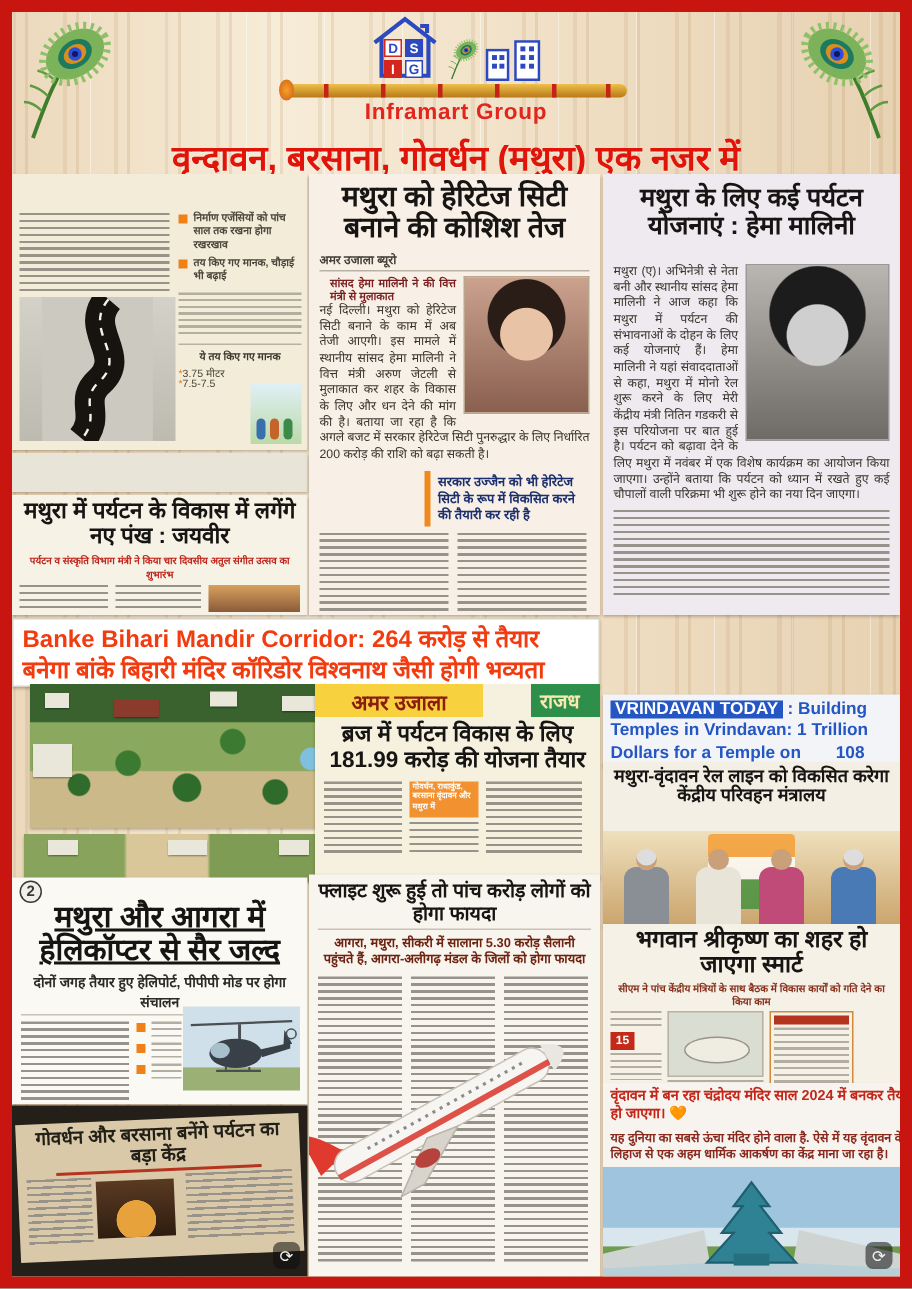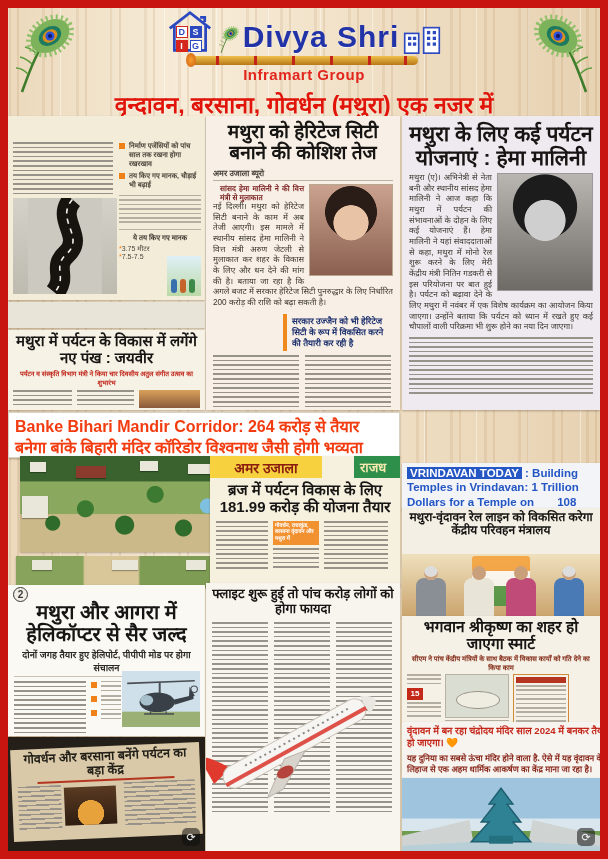--- a/index.html
+++ b/index.html
@@ -66,21 +66,21 @@
   .bodytext{font-size:8.2px;line-height:1.3;color:#3a362f;text-align:justify;}
   .photo-hema{float:right;width:84px;height:92px;margin:0 0 2px 5px;background:
      radial-gradient(circle at 50% 42%, #e9c3a6 0 26%, rgba(0,0,0,0) 27%),
      radial-gradient(circle at 50% 30%, #2a1c16 0 34%, rgba(0,0,0,0) 35%),
      linear-gradient(#caa28e,#8a5f50);border:1px solid #b8a68f;}
   .cap{float:right;width:84px;font-size:7.4px;font-weight:bold;color:#7a1f1f;margin-left:7px;line-height:1.25;}
   .pull{margin:5px 0 4px 70px;border-left:4px solid #f08a1e;padding:2px 2px 2px 5px;font-size:8.6px;font-weight:bold;
     color:#1c2f6e;line-height:1.3;}
   
   .yojana{left:394px;top:108px;width:198px;height:294px;background:#efeaef;padding:6px 7px;}
-  .yojana .hl{font-size:21px;text-align:center;}
+  .yojana .hl{font-size:17px;text-align:center;}
   .photo-hema-bw{float:right;width:96px;height:118px;margin:0 0 3px 5px;background:
      radial-gradient(circle at 50% 40%, #cfcfcf 0 24%, rgba(0,0,0,0) 25%),
      radial-gradient(circle at 50% 28%, #1c1c1c 0 33%, rgba(0,0,0,0) 34%),
      linear-gradient(#b9b6b2,#6e6a66);border:1px solid #999;}
   
   .banner{left:0;top:404px;width:392px;height:46px;background:#fff;padding:3px 6px;border:1px solid #d8d2c4;}
   .banner p{margin:0;font-size:16px;font-weight:bold;color:#f23c10;line-height:1.32;}
   
   .render-top{left:12px;top:448px;width:218px;height:96px;background:
      radial-gradient(circle at 86% 52%, #7fc0e0 0 7px, rgba(0,0,0,0) 8px),
@@ -112,21 +112,21 @@
   .rail .hl{font-size:12px;text-align:center;padding:3px 6px;}
   .rail-photo{position:absolute;left:0;right:0;bottom:0;height:64px;background:linear-gradient(#efe0bd,#caa36b);overflow:hidden;}
   .fig{position:absolute;bottom:0;width:30px;height:40px;border-radius:8px 8px 0 0;}
   .fig::before{content:"";position:absolute;top:-12px;left:50%;transform:translateX(-50%);width:14px;height:14px;border-radius:50%;background:#caa07a;}
   .fig.hair-w::before{box-shadow:inset 0 -3px 0 #caa07a;background:#ddd;}
   .poster-bg{position:absolute;left:70px;top:2px;width:58px;height:50px;background:linear-gradient(#f59b2e 30%,#fff 31% 60%,#3f8f3a 61%);opacity:.8;border-radius:3px;}
   
   .heli{left:0;top:577px;width:197px;height:151px;background:#fbf9f3;padding:4px 6px;}
   .heli .badge{position:absolute;left:5px;top:2px;width:15px;height:15px;border:1.5px solid #3a3a3a;border-radius:50%;
     font-size:10px;font-weight:bold;color:#3a3a3a;display:flex;align-items:center;justify-content:center;background:#f2efe6;}
-  .heli .hl{font-size:20px;text-align:center;margin-top:12px;}
+  .heli .hl{font-size:20px;text-align:center;margin-top:12px;text-decoration:underline;}
   .heli .sub{font-size:9.3px;font-weight:bold;text-align:center;color:#2c2a26;margin-top:2px;border-bottom:1px solid #c9c2b4;padding-bottom:2px;}
   .heli-photo{position:absolute;right:5px;top:86px;width:78px;height:56px;background:linear-gradient(#cfe0ea 72%,#9bb074 73%);}
   
   .govardhan{left:0;top:729px;width:197px;height:114px;background:#241f19;}
   .gov-paper{position:absolute;left:4px;top:9px;width:189px;height:92px;background:#d9c9a8;transform:rotate(-2.5deg);padding:3px 6px;}
   .gov-paper .hl{font-size:12.5px;text-align:center;color:#221f19;}
   .gov-photo{position:absolute;left:52px;top:40px;width:52px;height:38px;background:
     radial-gradient(circle at 50% 70%, #e8a23c 0 35%, rgba(0,0,0,0) 36%),linear-gradient(#5a3a22,#2e1d10);}
   
   .flight{left:198px;top:575px;width:194px;height:268px;background:#f8f5ee;padding:4px 6px;}
@@ -231,21 +231,20 @@
         <div class="mono">
           <span class="m-d">D</span>
           <span class="m-s">S</span>
           <span class="m-i">I</span>
           <span class="m-g">G</span>
         </div>
       </div>
       <svg style="width:22px;height:30px">
           <use href="#sym-feather"></use>
         </svg>
-      <div class="brand">Divya Shri</div>
       <svg style="width:38px;height:28px">
           <use href="#sym-buildings"></use>
         </svg>
     </div>
     <div class="flute">
       <span class="tassel"></span>
       <i style="left:26px"></i>
         <i style="left:64px"></i>
         <i style="left:102px"></i>
         <i style="left:140px"></i>
@@ -310,21 +309,21 @@
     </div>
     <div class="pull">सरकार उज्जैन को भी हेरिटेज सिटी के रूप में विकसित करने की तैयारी कर रही है</div>
     <div class="row" style="gap:6px;margin-top:2px">
       <div class="tx" style="width:86px;height:78px"></div>
       <div class="tx" style="width:86px;height:78px"></div>
     </div>
   </div>
 
   <div class="clip yojana">
     <div class="hl">मथुरा के लिए कई पर्यटन योजनाएं : हेमा मालिनी</div>
-    <div class="bodytext" style="margin-top:4px">
+    <div class="bodytext" style="margin-top:16px">
       <div class="photo-hema-bw"></div>
       <span>मथुरा (ए)। अभिनेत्री से नेता बनी और स्थानीय सांसद हेमा मालिनी ने आज कहा कि मथुरा में पर्यटन की संभावनाओं के दोहन के लिए कई योजनाएं हैं। हेमा मालिनी ने यहां संवाददाताओं से कहा, मथुरा में मोनो रेल शुरू करने के लिए मेरी केंद्रीय मंत्री नितिन गडकरी से इस परियोजना पर बात हुई है।</span>
       <span> </span>
       <span>पर्यटन को बढ़ावा देने के लिए मथुरा में नवंबर में एक विशेष कार्यक्रम का आयोजन किया जाएगा। उन्होंने बताया कि पर्यटन को ध्यान में रखते हुए कई चौपालों वाली परिक्रमा भी शुरू होने का नया दिन जाएगा।</span>
     </div>
     <div class="tx" style="margin-top:4px;height:58px"></div>
   </div>
 
   <div class="clip banner">
     <p>Banke Bihari Mandir Corridor: 264 करोड़ से तैयार बनेगा बांके बिहारी मंदिर कॉरिडोर विश्वनाथ जैसी होगी भव्यता</p>
@@ -414,20 +413,21 @@
         <div style="width:56px"></div>
         <div class="tx" style="width:72px;height:44px"></div>
       </div>
       <div class="gov-photo"></div>
     </div>
     <div class="chip">⟳</div>
   </div>
 
   <div class="clip flight">
     <div class="hl">फ्लाइट शुरू हुई तो पांच करोड़ लोगों को होगा फायदा</div>
+    <div class="sub">आगरा, मथुरा, सीकरी में सालाना 5.30 करोड़ सैलानी पहुंचते हैं, आगरा-अलीगढ़ मंडल के जिलों को होगा फायदा</div>
     <div class="row" style="gap:6px;margin-top:6px">
       <div class="tx" style="width:56px;height:190px"></div>
       <div class="tx" style="width:56px;height:190px"></div>
       <div class="tx" style="width:56px;height:190px"></div>
     </div>
     <div class="plane-wrap">
       <svg style="width:100%;height:100%">
           <use href="#sym-plane"></use>
         </svg>
     </div>

